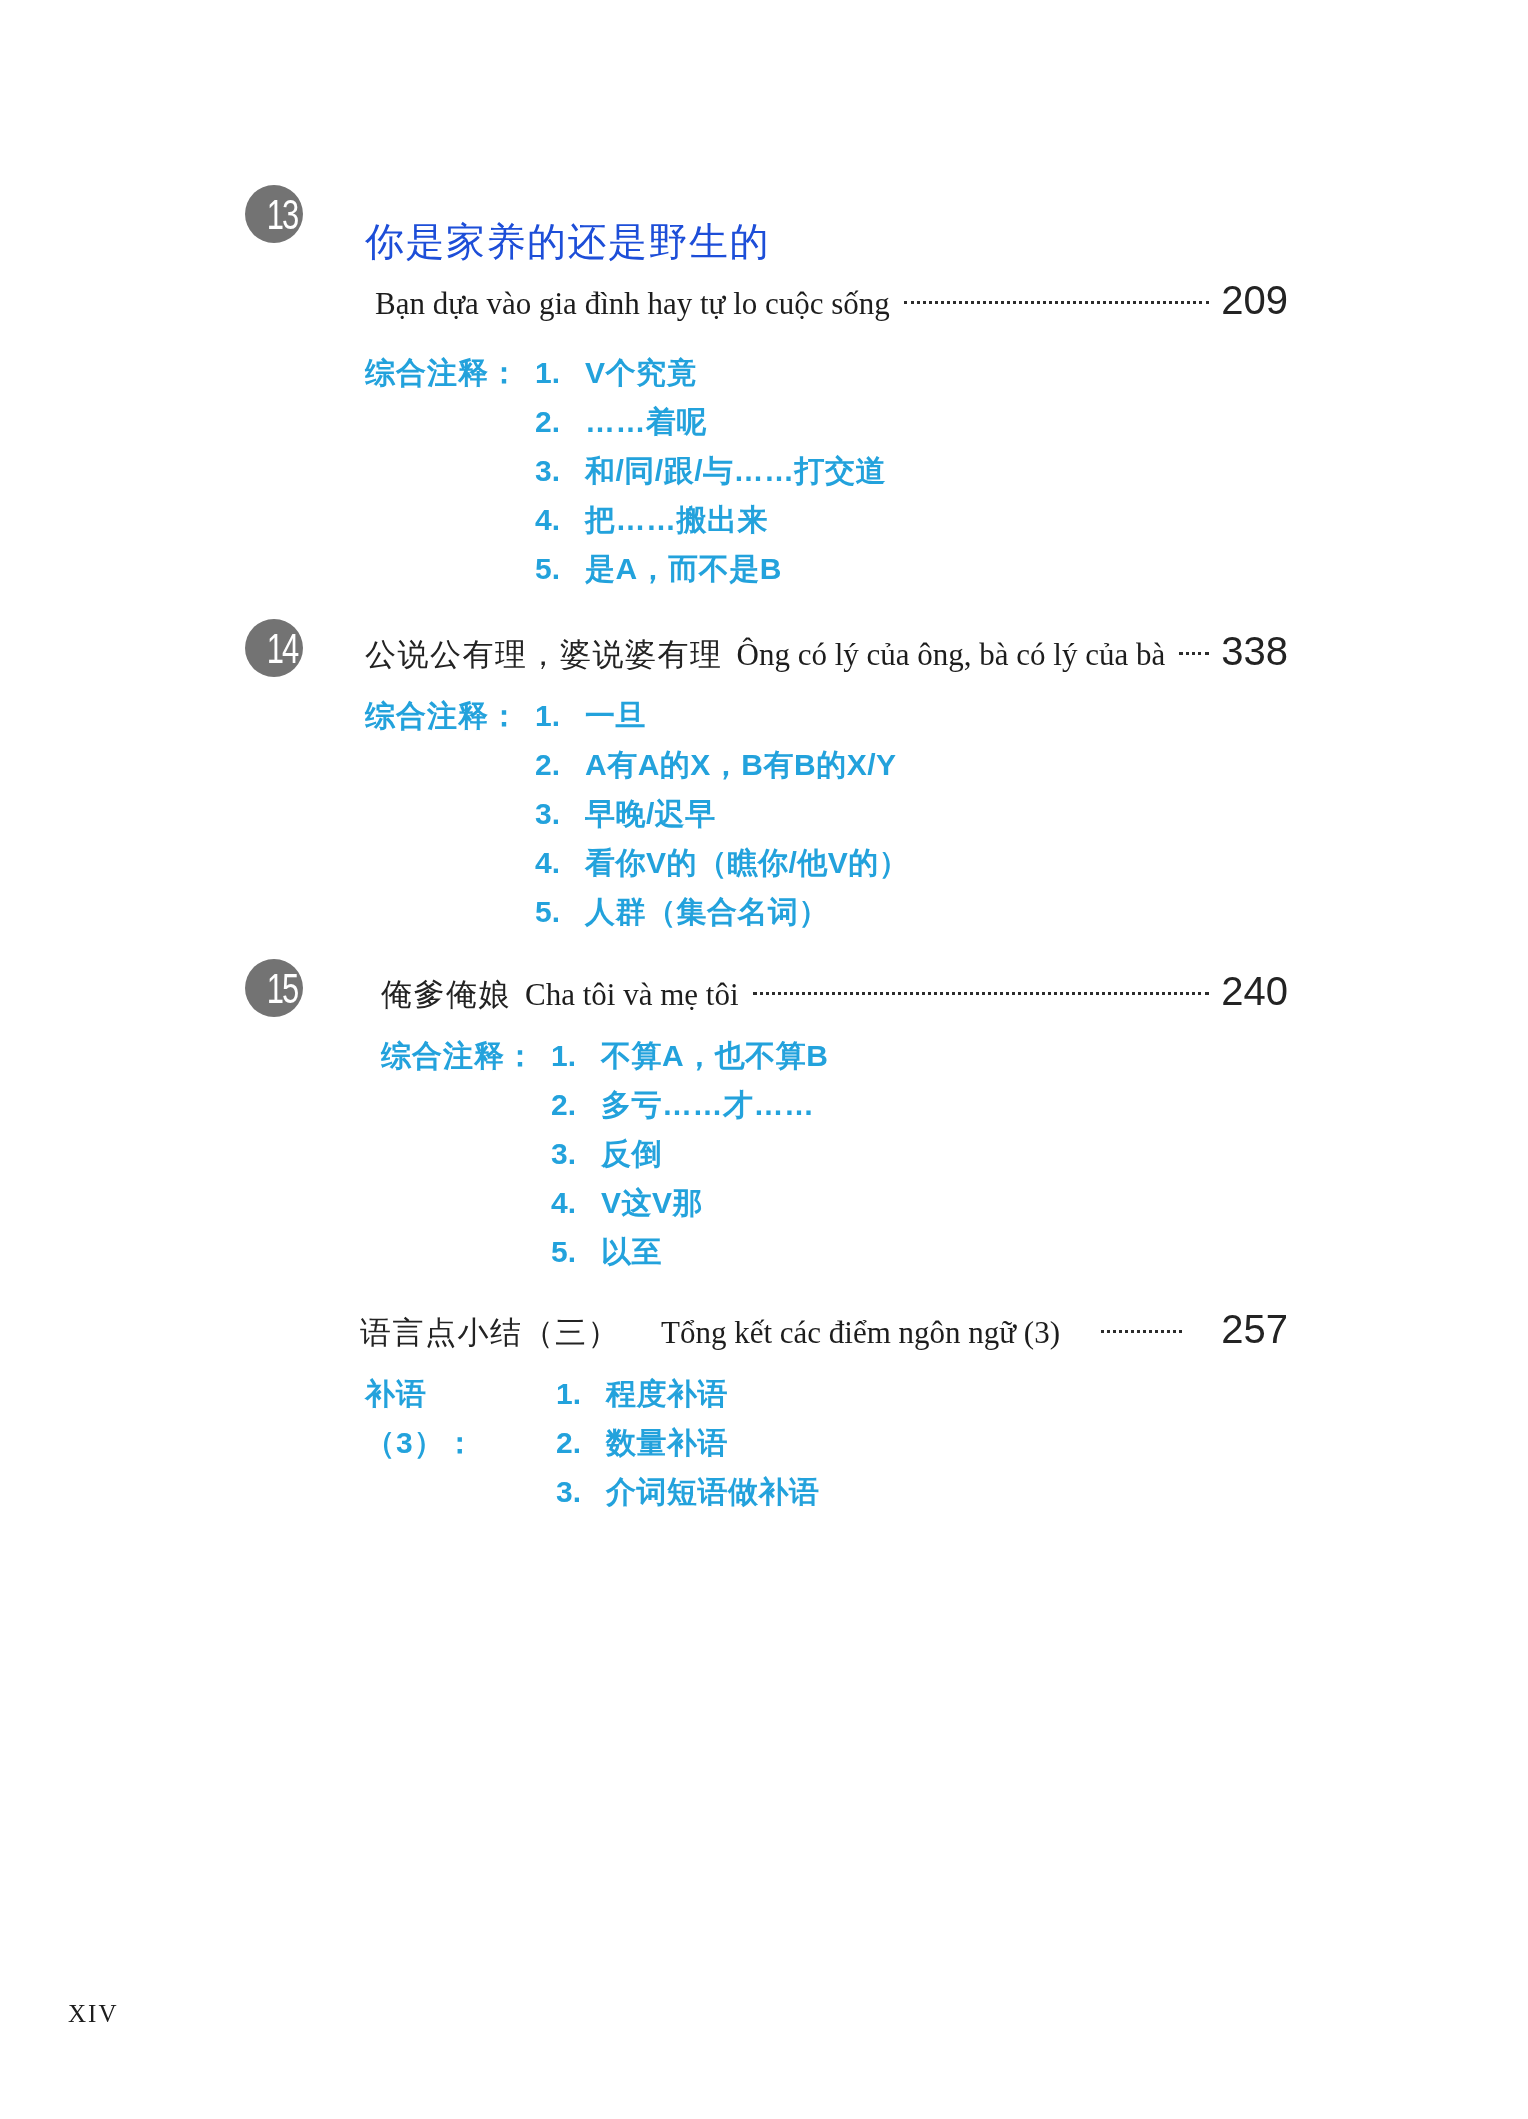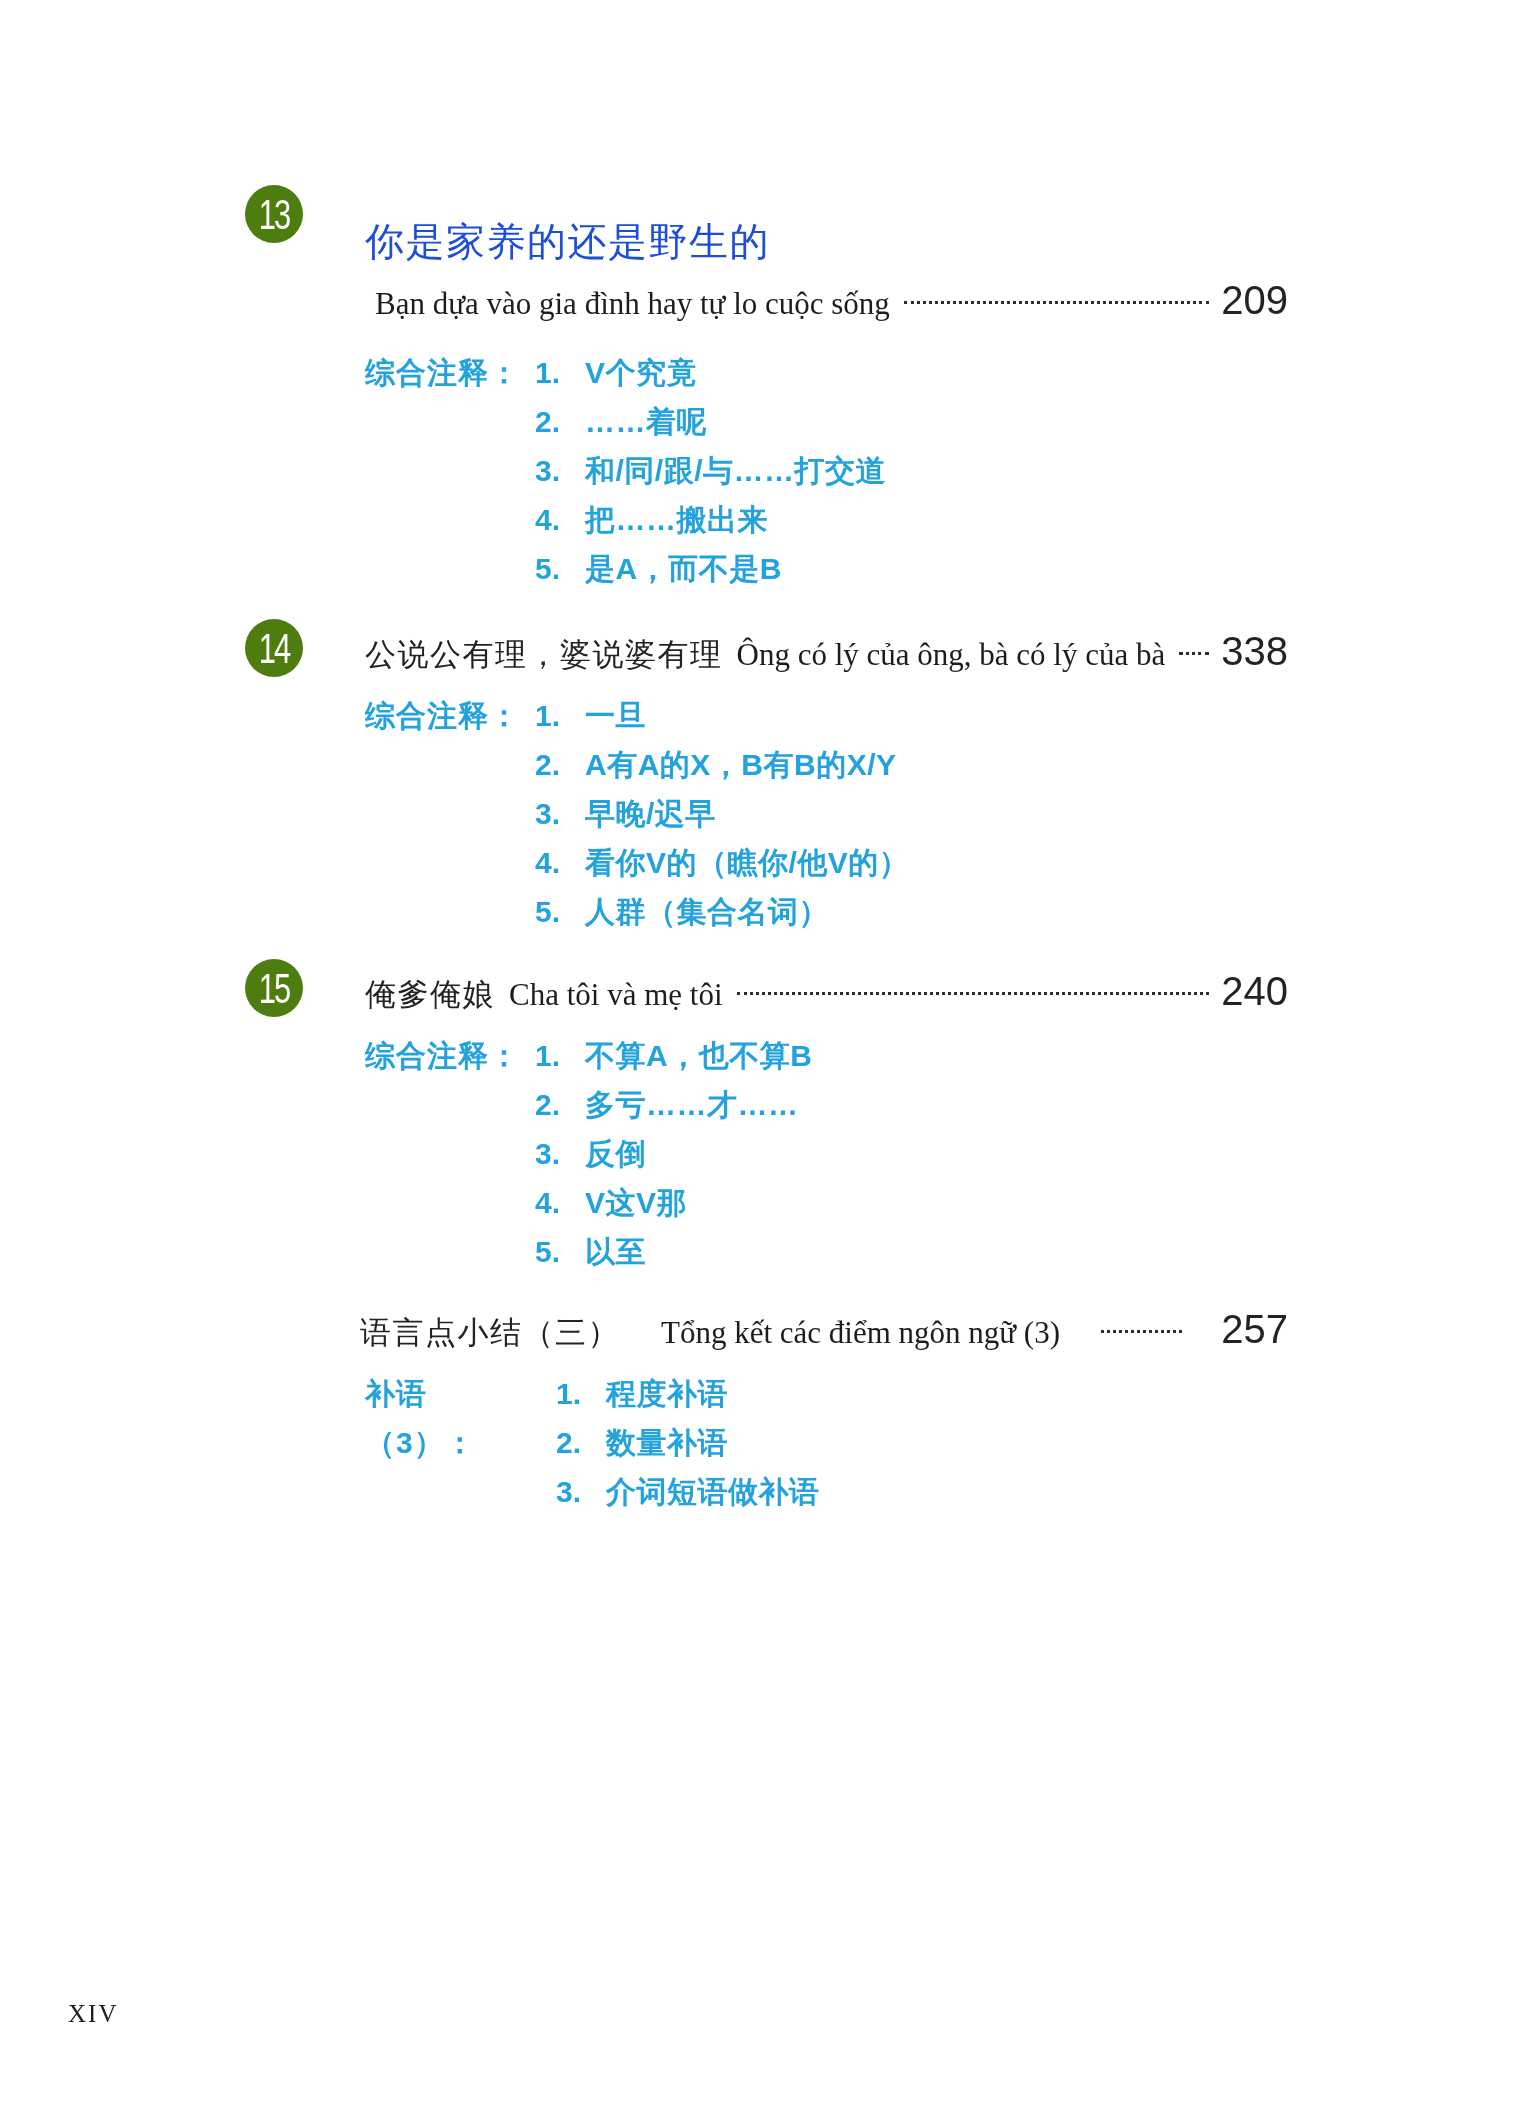--- a/index.html
+++ b/index.html
@@ -18,22 +18,22 @@
     left: 245px;
     right: 240px;
     top: 182px;
   }
 
   
   .lesson { display: flex; }
   .badge-col { flex: 0 0 58px; margin-right: 62px; }
   .badge {
     width: 58px; height: 58px; border-radius: 50%;
-    background: #4d7c0f; color: #ffffff;
-    display: flex; align-items: center; justify-content: center;
+    background: #737373; color: #ffffff;
+    display: flex; align-items: center; justify-content: flex-end;
     font-size: 43px; line-height: 1; font-weight: 400;
   }
   .badge .num { display: inline-block; transform: scaleX(0.72); letter-spacing: -3px; }
   .body { flex: 1 1 auto; min-width: 0; }
 
   .title-cn { font-size: 39px; line-height: 40px; letter-spacing: 1.5px; color: #1d4ed8; margin-top: 40px; }
 
   .toc-line { display: flex; align-items: baseline; font-size: 31px; line-height: 44px; }
   .toc-line .cn { white-space: nowrap; letter-spacing: 1.5px; color: #232323; }
   .toc-line .vi {
@@ -57,21 +57,21 @@
   .notes-label { flex: 0 0 170px; font-size: 30px; line-height: 49px; letter-spacing: 1px; }
   .items { flex: 1 1 auto; }
   .item { display: flex; font-size: 30px; line-height: 49px; }
   .inum { flex: 0 0 50px; }
   .itext { letter-spacing: 0.5px; }
 
   .lesson-13 .badge-col { margin-top: 3px; }
   .lesson-14 .badge-col, .lesson-15 .badge-col { margin-top: -10px; }
 
   .lesson-14 { margin-top: 36px; }
-  .lesson-15 { margin-top: 33px; }
+  .lesson-15 { margin-top: 33px; gap: 16px; }
 
   
   .plain-row { margin-left: 115px; gap: 27px; }
   .summary-row { margin-top: 31px; }
   .summary-notes { margin-left: 120px; gap: 21px; }
   .glossary-row { margin-top: 34px; margin-left: 105px; }
 
   .folio {
     position: absolute; left: 68px; top: 2000px;
     font-family: "Liberation Serif", serif;

